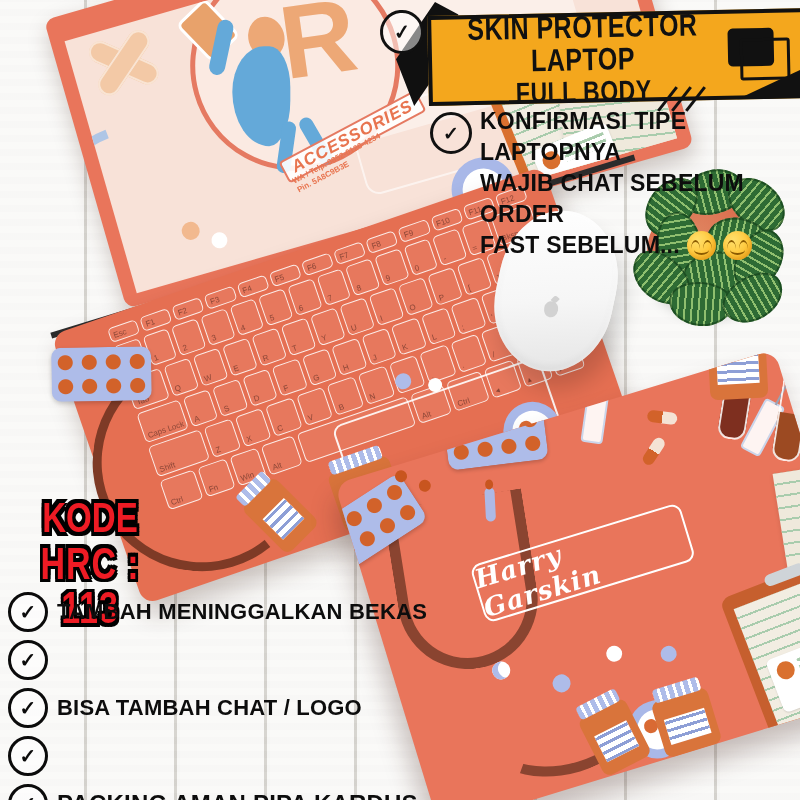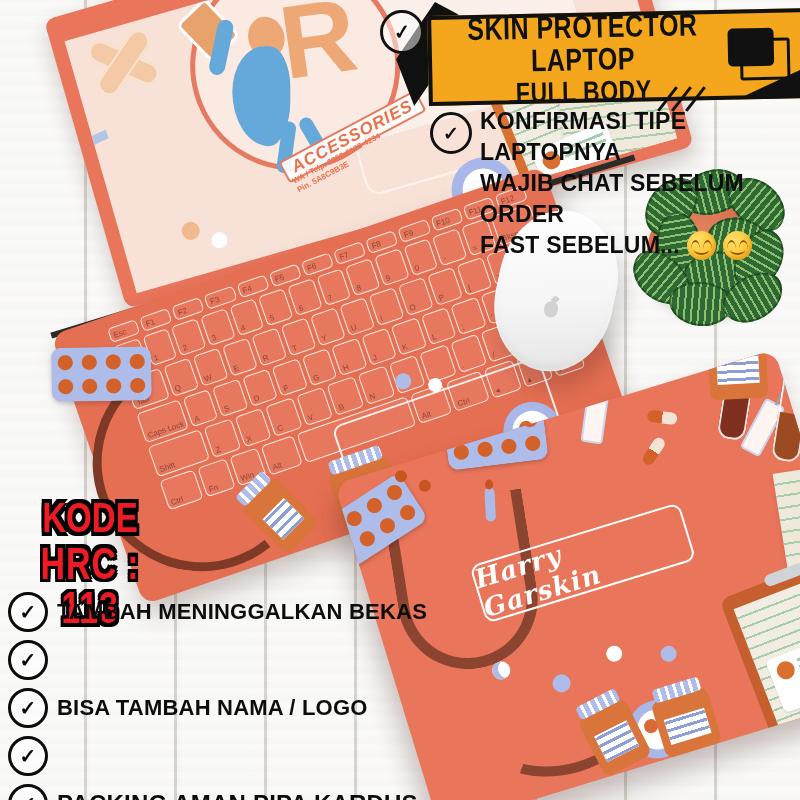--- a/index.html
+++ b/index.html
@@ -376,21 +376,21 @@
   <div class="checklist">
     <div class="chk">
       <div class="chk-ic">✓</div>
       <div class="chk-label">TAMBAH MENINGGALKAN BEKAS</div>
     </div>
     <div class="chk">
       <div class="chk-ic">✓</div>
     </div>
     <div class="chk">
       <div class="chk-ic">✓</div>
-      <div class="chk-label">BISA TAMBAH NAMA / LOGO</div>
+      <div class="chk-label">BISA TAMBAH CHAT / LOGO</div>
     </div>
     <div class="chk big">
       <div class="chk-ic">✓</div>
     </div>
     <div class="chk med">
       <div class="chk-ic">✓</div>
       <div class="chk-label">PACKING AMAN PIPA KARDUS</div>
     </div>
   </div>
 

